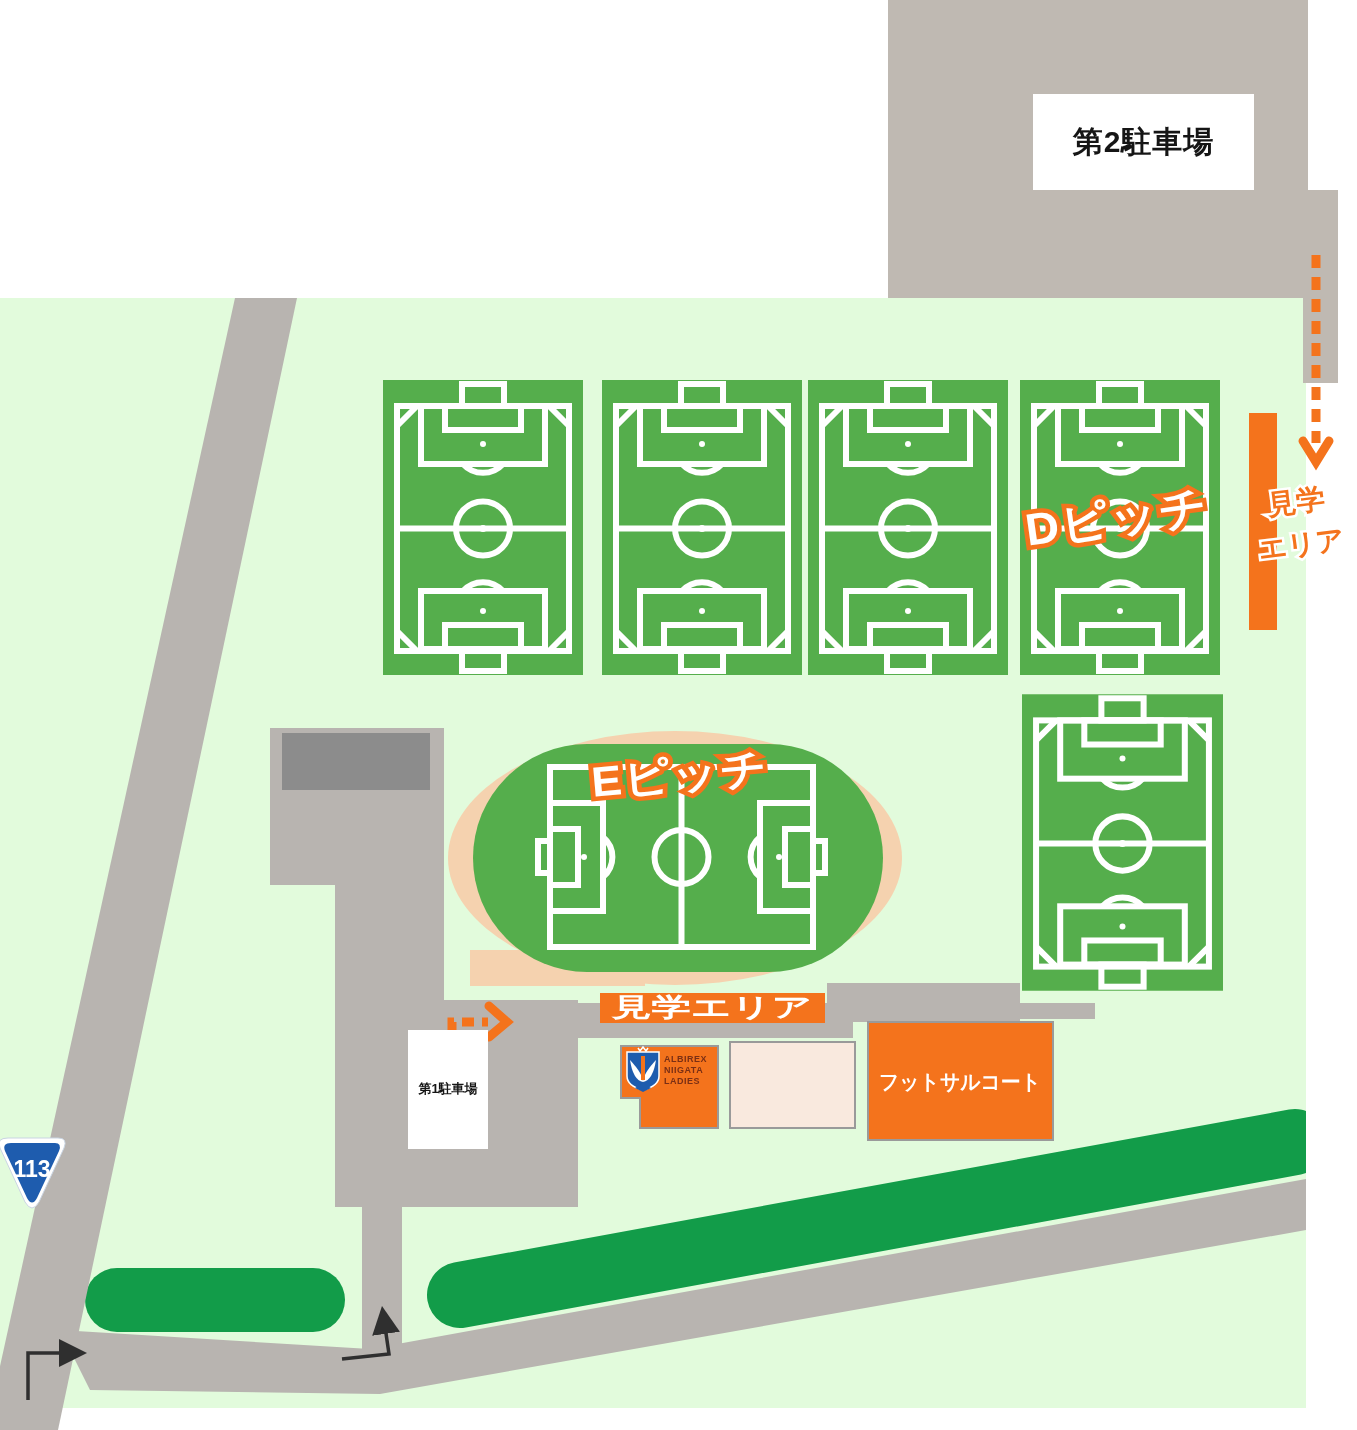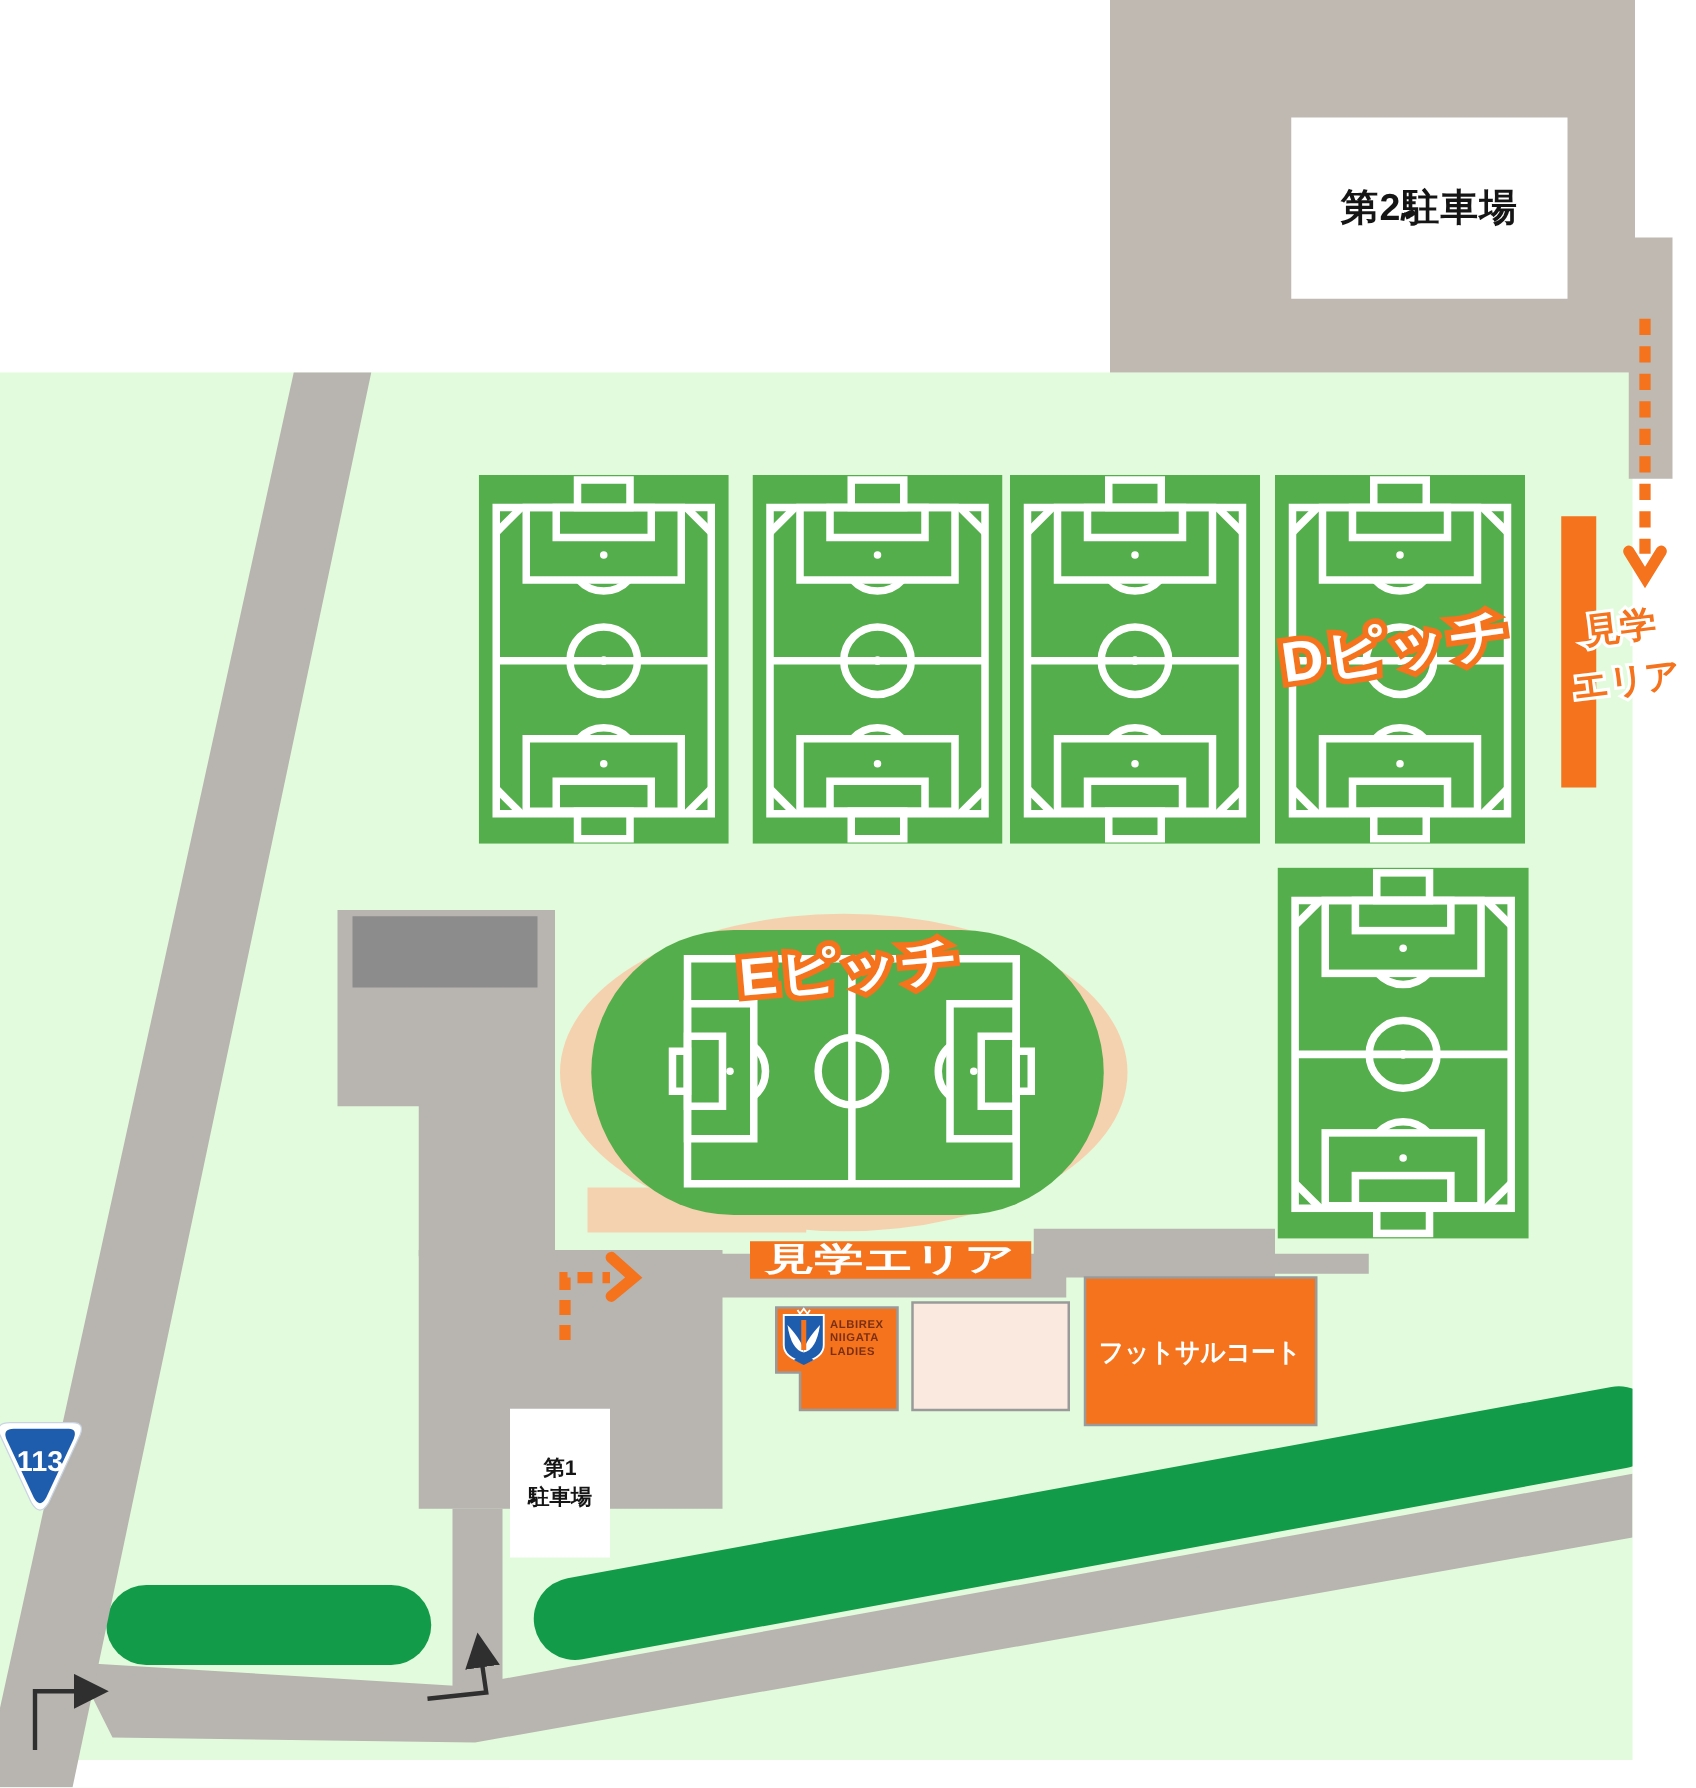--- a/index.html
+++ b/index.html
@@ -1,22 +1,22 @@
 <!DOCTYPE html>
 <html><head>
 <meta charset="utf-8">
 <style>
   html,body{margin:0;padding:0;background:#fff;}
   .stage{position:relative;width:1357px;height:1430px;background:#fff;overflow:hidden;
          font-family:"Liberation Sans","DejaVu Sans",sans-serif;}
   .stage svg{position:absolute;left:0;top:0;}
   .label-box{position:absolute;background:#fff;display:flex;align-items:center;justify-content:center;
              color:#151515;font-weight:bold;text-align:center;}
-  #parking2-label{left:1033px;top:94px;width:221px;height:145px;font-size:30px;letter-spacing:1px;}
-  #parking1-label{left:408px;top:1127px;width:80px;height:119px;font-size:17px;line-height:1.3;flex-direction:column;}
+  #parking2-label{left:1033px;top:94px;width:221px;height:96px;font-size:30px;letter-spacing:1px;}
+  #parking1-label{left:408px;top:1030px;width:80px;height:119px;font-size:13px;line-height:1.3;}
   text{font-family:"Liberation Sans","DejaVu Sans",sans-serif;font-weight:bold;}
   .outline-orange{paint-order:stroke;stroke:#F4731C;fill:#ffffff;}
   .outline-white{paint-order:stroke;stroke:#ffffff;fill:#F4731C;}
 </style>
 </head>
 <body>
 
 <div class="stage">
 
 <svg width="1357" height="1430" viewBox="0 0 1357 1430">

